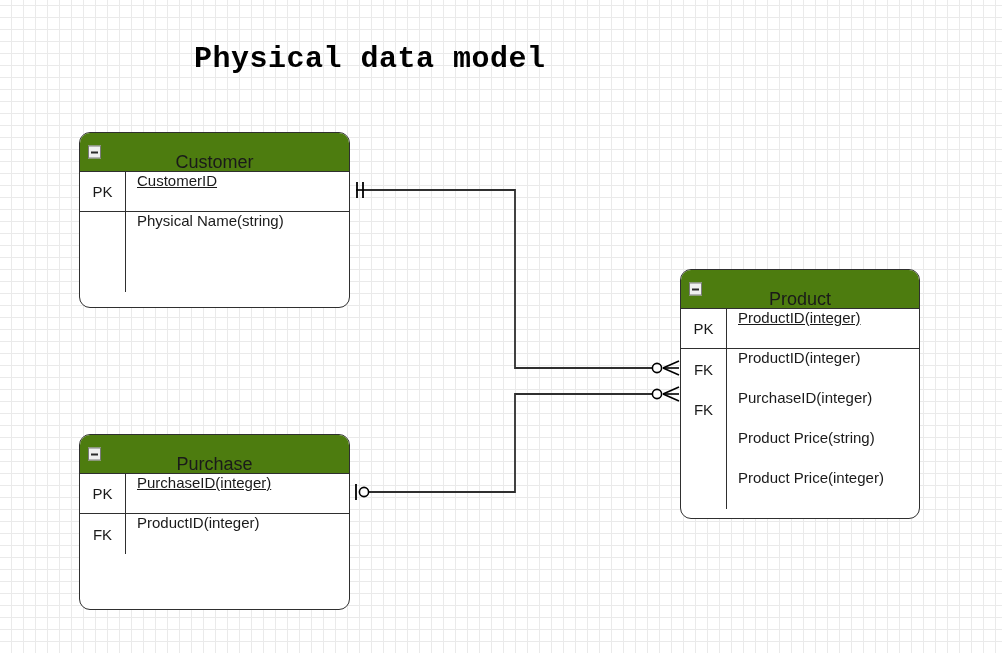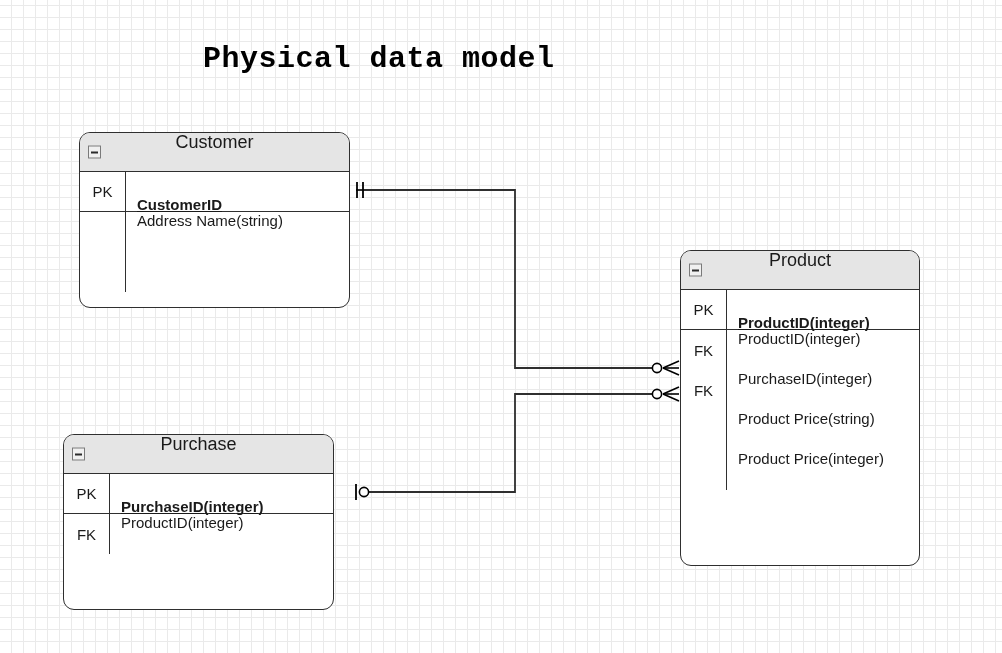--- a/index.html
+++ b/index.html
@@ -25,21 +25,21 @@
       12px 12px,
       12px 12px,
       60px 60px,
       60px 60px;
     background-position: -1px -7px, -1px -7px, -1px -7px, -1px -7px;
   }
 
   
   #diagram-title {
     position: absolute;
-    left: 203px;
+    left: 194px;
     top: 42px;
     font-family: "Liberation Mono", "DejaVu Sans Mono", monospace;
     font-size: 30px;
     font-weight: bold;
     color: #000000;
     letter-spacing: 0.5px;
     white-space: nowrap;
   }
 
   
@@ -47,24 +47,24 @@
     position: absolute;
     box-sizing: border-box;
     border: 1.6px solid #2f2f2f;
     border-radius: 11px;
     background: #ffffff;
     overflow: hidden;
   }
   .entity-header {
     position: relative;
     height: 38px;
-    background: #e5e5e5;
+    background: #4d7c0f;
     border-bottom: 1.6px solid #2f2f2f;
     display: flex;
-    align-items: flex-start;
+    align-items: flex-end;
     justify-content: center;
   }
   .entity-title {
     font-size: 18px;
     color: #1a1a1a;
     line-height: 1;
   }
   .collapse-icon {
     position: absolute;
     left: 8px;
@@ -107,23 +107,22 @@
     color: #1a1a1a;
     border-right: 1.6px solid #2f2f2f;
   }
   .row-name {
     padding-left: 11px;
     font-size: 15px;
     color: #1a1a1a;
     white-space: nowrap;
   }
   .row-name.pk {
-    font-weight: bold;
+    font-weight: normal;
     text-decoration: underline;
-    margin-top: 24px;
   }
   
   .filler {
     display: flex;
     flex: 1 1 auto;
   }
   .filler-key {
     box-sizing: border-box;
     width: 46px;
     flex: 0 0 46px;
@@ -188,31 +187,31 @@
           <span></span>
         </div>
       <div class="entity-title">Customer</div>
     </div>
     <div class="row sep">
       <div class="row-key">PK</div>
       <div class="row-name pk">CustomerID</div>
     </div>
     <div class="row">
       <div class="row-key"></div>
-      <div class="row-name">Address Name(string)</div>
+      <div class="row-name">Physical Name(string)</div>
     </div>
     <div class="row">
       <div class="row-key"></div>
     </div>
     <div class="filler">
       <div class="filler-key"></div>
     </div>
   </div>
 
-  <div class="entity" id="entity-product" style="left:680px; top:250px; width:240px; height:316px;">
+  <div class="entity" id="entity-product" style="left:680px; top:269px; width:240px; height:250px;">
     <div class="entity-header">
       <div class="collapse-icon">
           <span></span>
         </div>
       <div class="entity-title">Product</div>
     </div>
     <div class="row sep">
       <div class="row-key">PK</div>
       <div class="row-name pk">ProductID(integer)</div>
     </div>
@@ -230,21 +229,21 @@
     </div>
     <div class="row">
       <div class="row-key"></div>
       <div class="row-name">Product Price(integer)</div>
     </div>
     <div class="filler">
       <div class="filler-key"></div>
     </div>
   </div>
 
-  <div class="entity" id="entity-purchase" style="left:63px; top:434px; width:271px; height:176px;">
+  <div class="entity" id="entity-purchase" style="left:79px; top:434px; width:271px; height:176px;">
     <div class="entity-header">
       <div class="collapse-icon">
           <span></span>
         </div>
       <div class="entity-title">Purchase</div>
     </div>
     <div class="row sep">
       <div class="row-key">PK</div>
       <div class="row-name pk">PurchaseID(integer)</div>
     </div>

